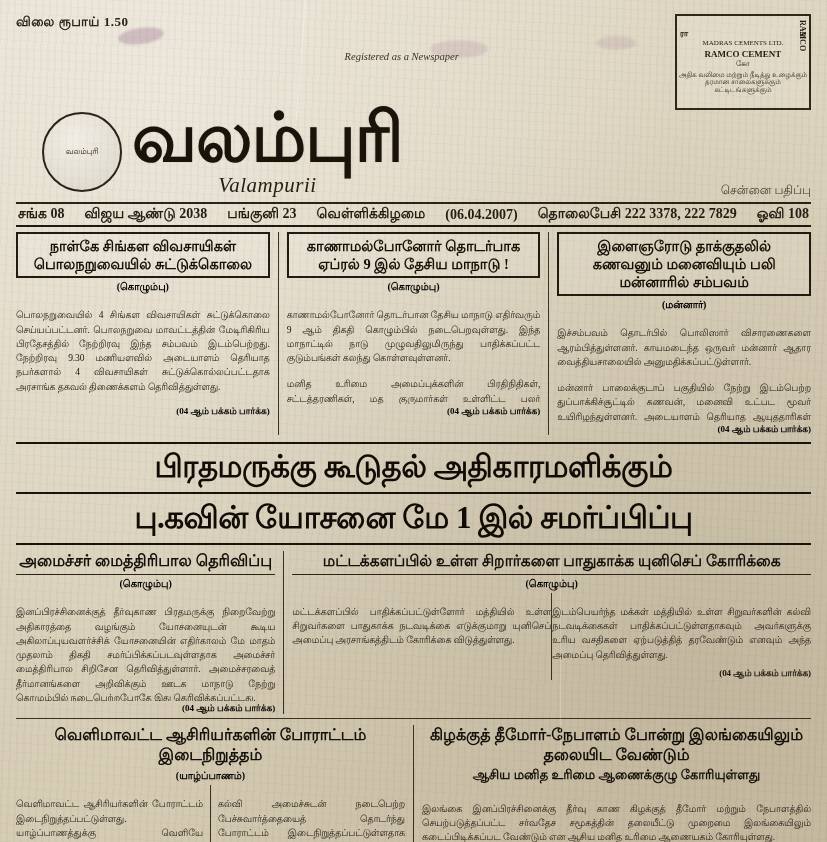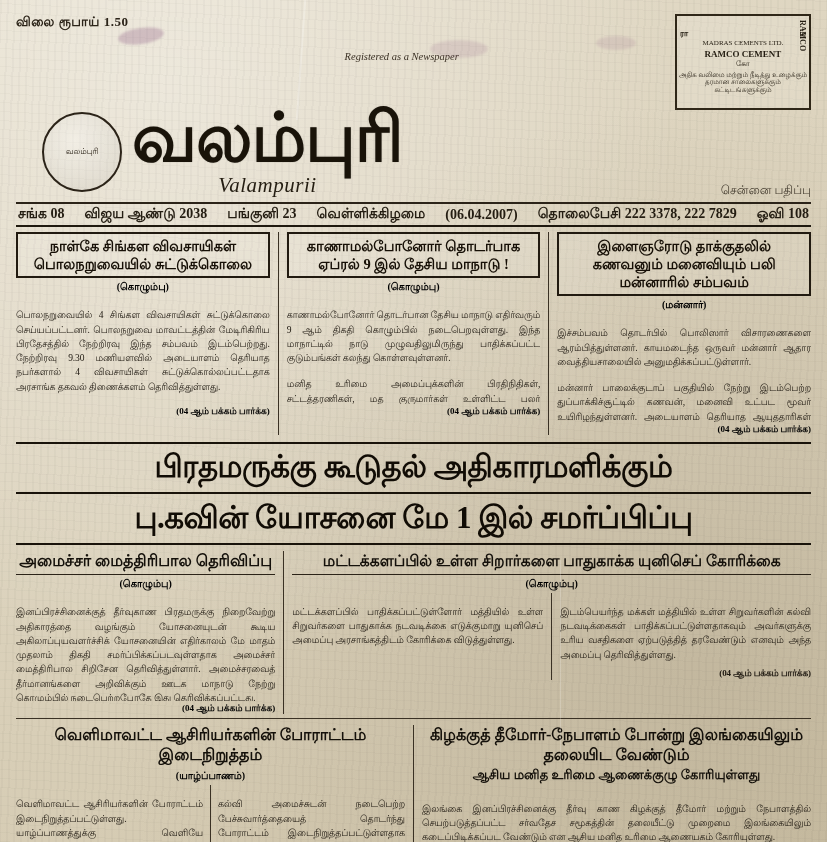--- a/index.html
+++ b/index.html
@@ -249,21 +249,21 @@
         <div class="kicker">(கொழும்பு)</div>
         <div class="body clip h-110">
           <p>இனப்பிரச்சினைக்குத் தீர்வுகாண பிரதமருக்கு நிறைவேற்று அதிகாரத்தை வழங்கும் யோசனையுடன் கூடிய அகிலாப்புயவளர்ச்சிக் யோசனையின் எதிர்காலம் மே மாதம் முதலாம் திகதி சமர்ப்பிக்கப்படவுள்ளதாக அமைச்சர் மைத்திரிபால சிறிசேன தெரிவித்துள்ளார். அமைச்சரவைத் தீர்மானங்களை அறிவிக்கும் ஊடக மாநாடு நேற்று கொழும்பில் நடைபெற்றபோதே இது தெரிவிக்கப்பட்டது.</p>
         </div>
         <div class="more">(04 ஆம் பக்கம் பார்க்க)</div>
       </div>
       <div class="vline"></div>
       <div class="col" style="flex:2">
         <div class="sub-head two">மட்டக்களப்பில் உள்ள சிறார்களை பாதுகாக்க யுனிசெப் கோரிக்கை</div>
         <div class="kicker">(கொழும்பு)</div>
-        <div style="display:flex;gap:8px;">
+        <div style="display:flex;">
           <div class="body clip h-110" style="flex:1">
             <p>மட்டக்களப்பில் பாதிக்கப்பட்டுள்ளோர் மத்தியில் உள்ள சிறுவர்களை பாதுகாக்க நடவடிக்கை எடுக்குமாறு யுனிசெப் அமைப்பு அரசாங்கத்திடம் கோரிக்கை விடுத்துள்ளது.</p>
           </div>
           <div class="vline"></div>
           <div class="body clip h-110" style="flex:1">
             <p>இடம்பெயர்ந்த மக்கள் மத்தியில் உள்ள சிறுவர்களின் கல்வி நடவடிக்கைகள் பாதிக்கப்பட்டுள்ளதாகவும் அவர்களுக்கு உரிய வசதிகளை ஏற்படுத்தித் தரவேண்டும் எனவும் அந்த அமைப்பு தெரிவித்துள்ளது.</p>
             <div class="more">(04 ஆம் பக்கம் பார்க்க)</div>
           </div>
         </div>
       </div>

